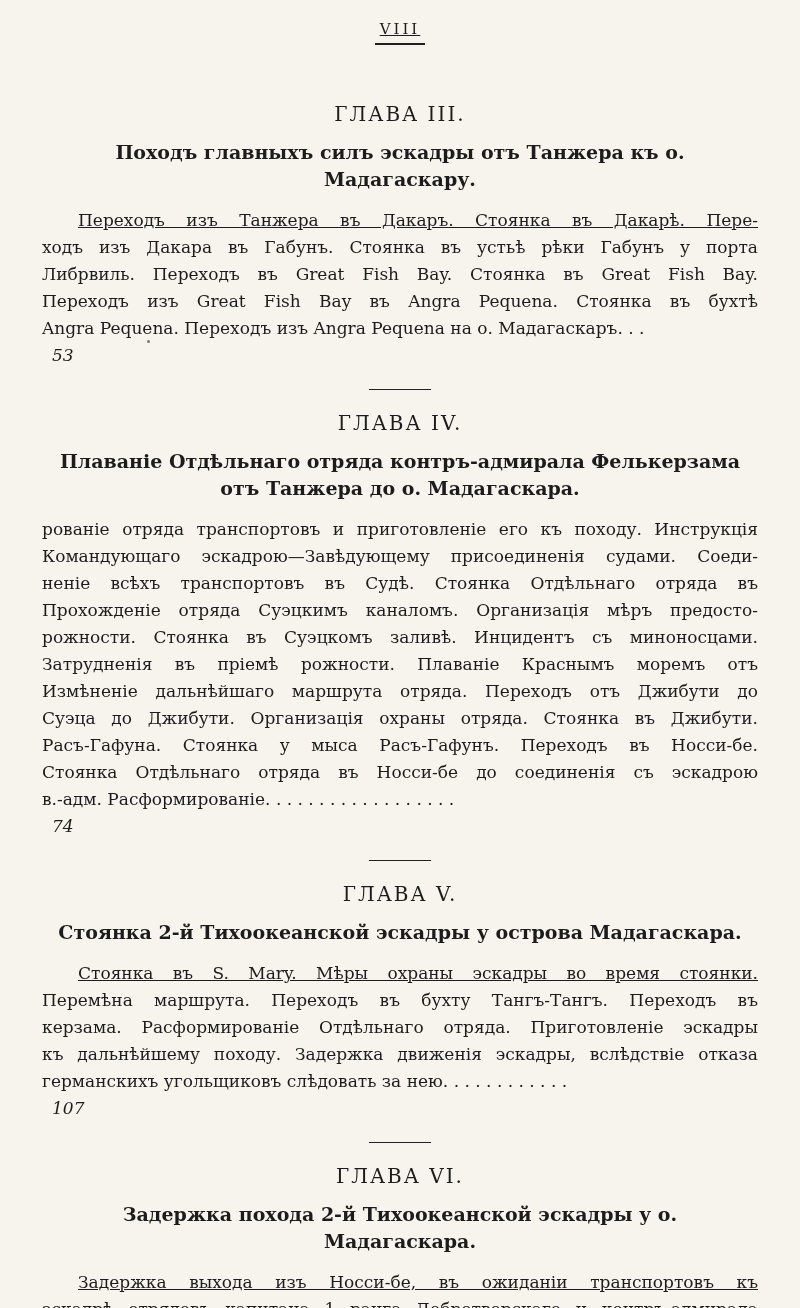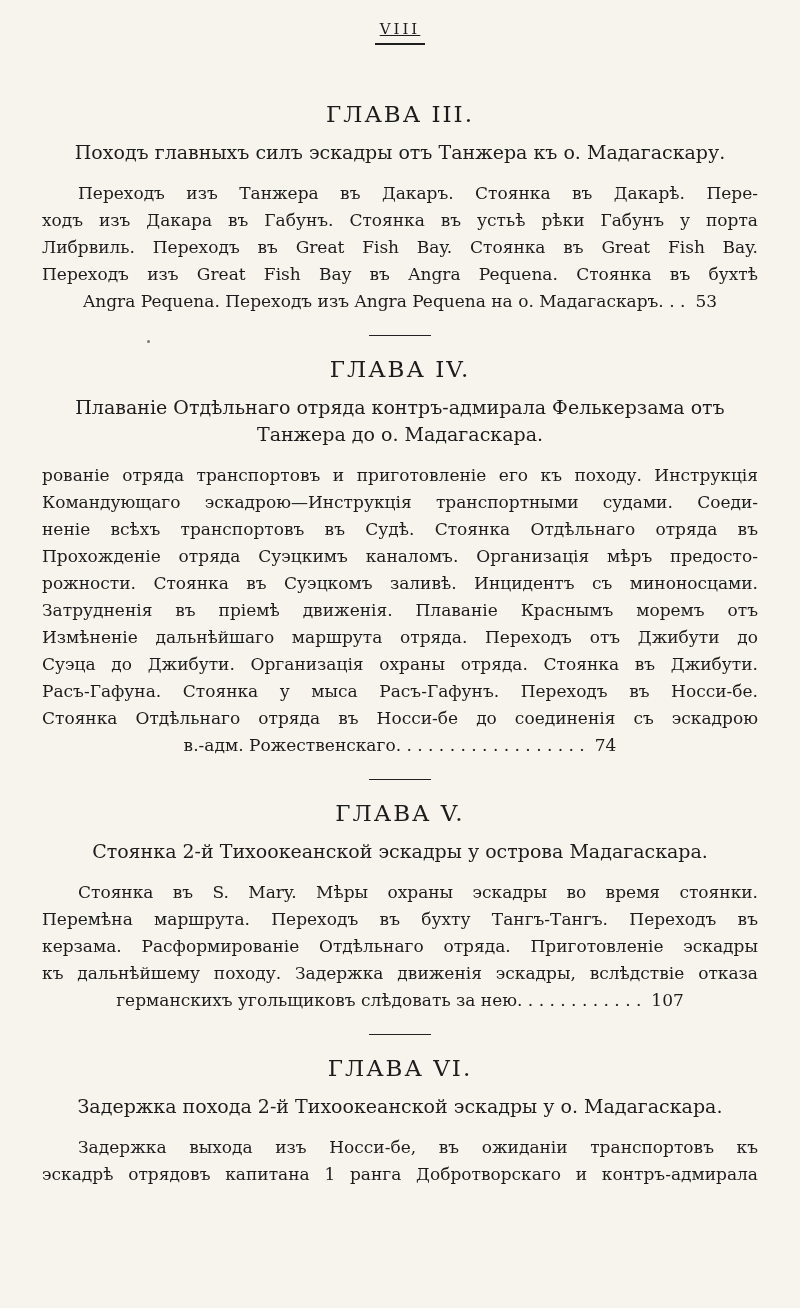--- a/index.html
+++ b/index.html
@@ -27,52 +27,53 @@
   }
   .folio-rule {
     width: 50px;
     border-top: 2px solid #1e1e1e;
     margin: 5px auto 0 auto;
     height: 0;
   }
   .chapter-heading {
     margin: 0;
     margin-bottom: 12px;
-    font-size: 23px;
+    font-size: 20px;
     font-weight: normal;
     letter-spacing: 2px;
     text-align: center;
     line-height: 26px;
   }
   .chapter:first-of-type .chapter-heading { margin-top: 56px; }
   .chapter-title {
     margin: 0 auto 14px auto;
     font-size: 19px;
-    font-weight: normal;
+    font-weight: bold;
     text-align: center;
     line-height: 27px;
     max-width: 712px;
   }
   .chapter-body { font-size: 17px; }
   .body-line {
     line-height: 27px;
     text-align: justify;
     text-align-last: justify;
     white-space: normal;
   }
-  .body-line.first { text-indent: 36px; }
+  .body-line.first { text-indent: 36px; text-decoration: underline; }
   .ref-line {
     display: flex;
     justify-content: center;
     align-items: baseline;
     font-size: 17px;
     line-height: 27px;
+    flex-direction: column;
   }
   .ref-text { white-space: nowrap; }
-  .page-ref { padding-left: 10px; }
+  .page-ref { padding-left: 10px; font-style: italic; }
   .separator {
     width: 62px;
     border-top: 1.5px solid #222;
     height: 0;
     margin: 20px auto 20px auto;
   }
   .ink-speck {
     position: absolute;
     left: 147px;
     top: 340px;
@@ -109,32 +110,32 @@
     </div>
   </section>
 
   <div class="separator"></div>
 
   <section class="chapter">
     <h2 class="chapter-heading">ГЛАВА IV.</h2>
     <h3 class="chapter-title">Плаваніе Отдѣльнаго отряда контръ-адмирала Фелькерзама отъ Танжера до о. Мадагаскара.</h3>
     <div class="chapter-body">
         <div class="body-line">рованіе отряда транспортовъ и приготовленіе его къ походу. Инструкція</div>
-        <div class="body-line">Командующаго эскадрою—Инструкція транспортными судами. Соеди-</div>
+        <div class="body-line">Командующаго эскадрою—Завѣдующему присоединенія судами. Соеди-</div>
         <div class="body-line">неніе всѣхъ транспортовъ въ Судѣ. Стоянка Отдѣльнаго отряда въ</div>
         <div class="body-line">Прохожденіе отряда Суэцкимъ каналомъ. Организація мѣръ предосто-</div>
         <div class="body-line">рожности. Стоянка въ Суэцкомъ заливѣ. Инцидентъ съ миноносцами.</div>
-        <div class="body-line">Затрудненія въ пріемѣ движенія. Плаваніе Краснымъ моремъ отъ</div>
+        <div class="body-line">Затрудненія въ пріемѣ рожности. Плаваніе Краснымъ моремъ отъ</div>
         <div class="body-line">Измѣненіе дальнѣйшаго маршрута отряда. Переходъ отъ Джибути до</div>
         <div class="body-line">Суэца до Джибути. Организація охраны отряда. Стоянка въ Джибути.</div>
         <div class="body-line">Расъ-Гафуна. Стоянка у мыса Расъ-Гафунъ. Переходъ въ Носси-бе.</div>
         <div class="body-line">Стоянка Отдѣльнаго отряда въ Носси-бе до соединенія съ эскадрою</div>
       </div>
     <div class="ref-line">
-      <span class="ref-text">в.-адм. Рожественскаго. . . . . . . . . . . . . . . . . .</span>
+      <span class="ref-text">в.-адм. Расформированіе. . . . . . . . . . . . . . . . . .</span>
       <span class="page-ref">74</span>
     </div>
   </section>
 
   <div class="separator"></div>
 
   <section class="chapter">
     <h2 class="chapter-heading">ГЛАВА V.</h2>
     <h3 class="chapter-title">Стоянка 2-й Тихоокеанской эскадры у острова Мадагаскара.</h3>
     <div class="chapter-body">

